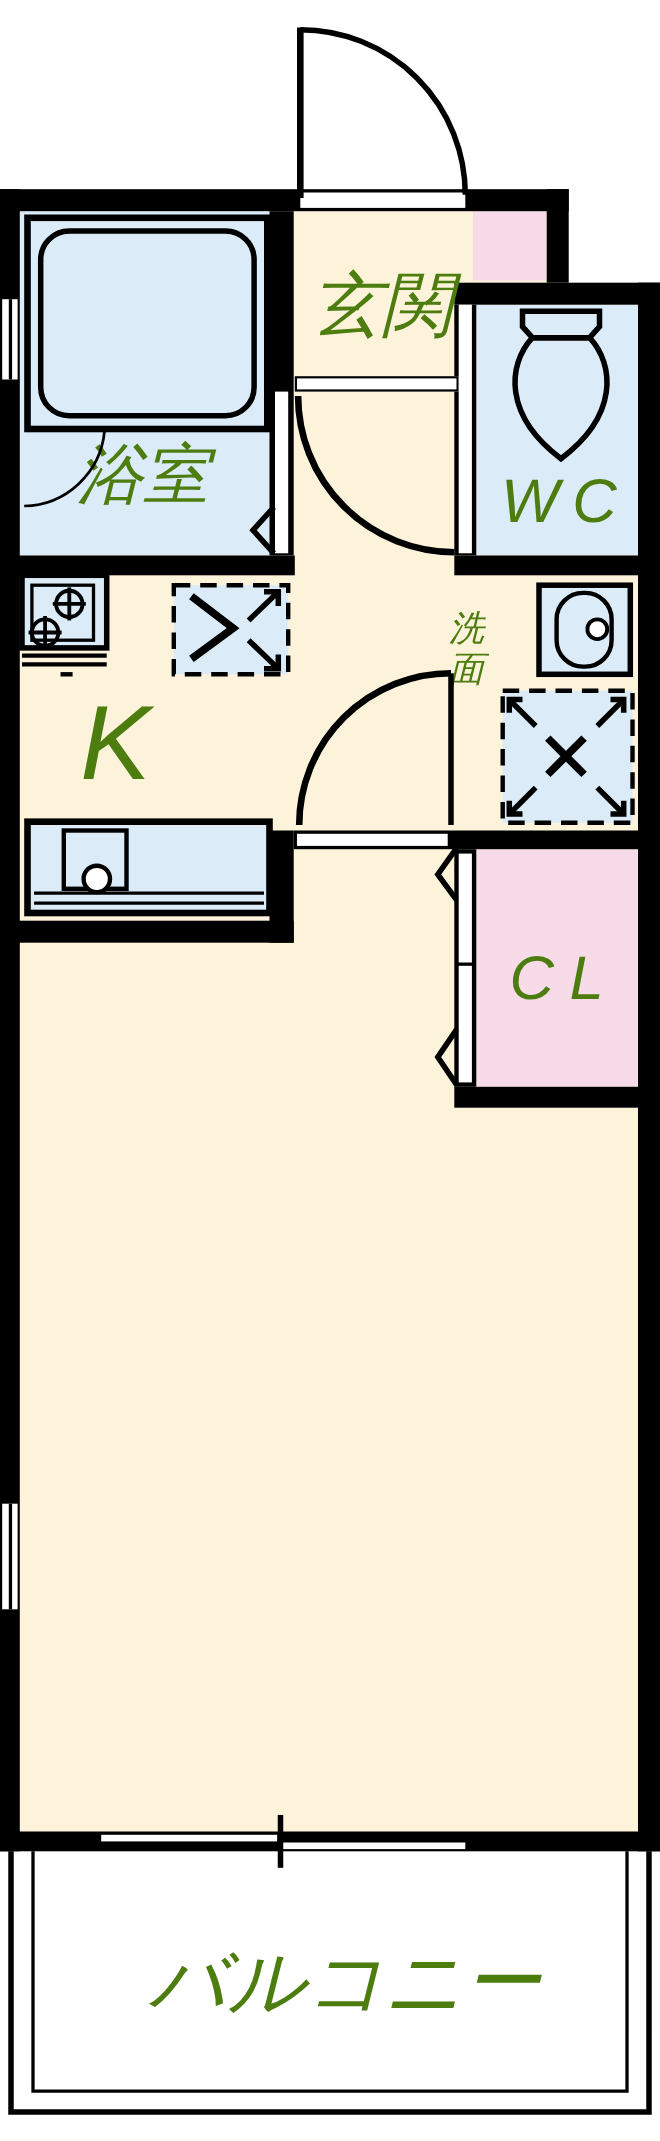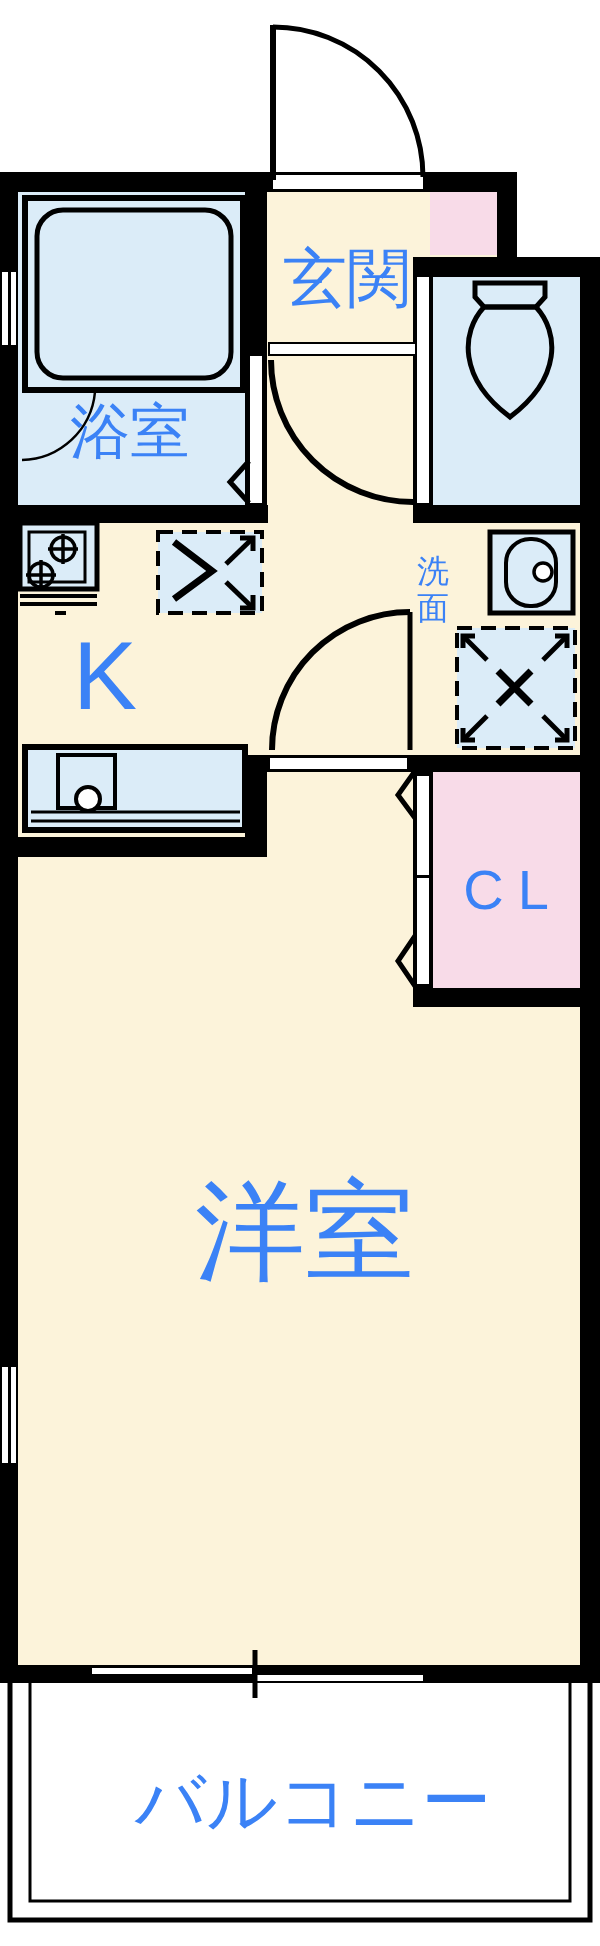--- a/index.html
+++ b/index.html
@@ -6,21 +6,21 @@
   .plan{position:relative;width:600px;height:1946px;background:#ffffff;overflow:hidden;
         font-family:"Liberation Sans","DejaVu Sans",sans-serif;color:#000;}
   .wall{position:absolute;background:#000;}
   .fill{position:absolute;}
   .cream{background:#FCF3DA;}
   .blue{background:#DBECF8;}
   .pink{background:#F8DBE8;}
   .white{background:#ffffff;}
   .doorstrip{position:absolute;background:#ffffff;}
   .label{position:absolute;transform:translate(-50%,-50%);white-space:nowrap;
-         font-weight:500;color:#3b82f6;text-align:center;}
+         font-weight:500;color:#4d7c0f;text-align:left;font-style:italic;}
   svg.overlay{position:absolute;left:0;top:0;pointer-events:none;}
 </style>
 </head>
 <body>
 
 <div class="plan">
 
   <div class="fill cream" style="left:0;top:172px;width:600px;height:1511px;"></div>
   <div class="fill white" style="left:517px;top:0;width:83px;height:257px;"></div>
 
@@ -56,24 +56,24 @@
   <div class="doorstrip" style="left:2px;top:272px;width:14px;height:73px;"></div>
   <div class="wall" style="left:7.5px;top:272px;width:3px;height:73px;"></div>
   <div class="doorstrip" style="left:2px;top:1367px;width:14px;height:96px;"></div>
   <div class="wall" style="left:7.5px;top:1367px;width:3px;height:96px;"></div>
 
   <div class="doorstrip" style="left:92px;top:1668px;width:160px;height:6px;"></div>
   <div class="doorstrip" style="left:256px;top:1675px;width:167px;height:6px;"></div>
 
   <div class="label" style="left:347px;top:278px;font-size:64px;">玄関</div>
   <div class="label" style="left:130px;top:432px;font-size:60px;">浴室</div>
+  <div class="label" style="left:514px;top:455px;font-size:56px;letter-spacing:12px;font-weight:400;">WC</div>
   <div class="label" style="left:105px;top:676px;font-size:96px;font-weight:400;">K</div>
   <div class="label" style="left:433px;top:590px;font-size:32px;width:50px;white-space:normal;line-height:1.15;word-break:break-all;">洗面</div>
   <div class="label" style="left:513px;top:889px;font-size:56px;letter-spacing:14px;font-weight:400;">CL</div>
-  <div class="label" style="left:305px;top:1232px;font-size:110px;">洋室</div>
   <div class="label" style="left:285px;top:1802px;font-size:70px;font-weight:400;margin-left:28px;">バルコニー</div>
 
   <svg class="overlay" width="600" height="1946" viewBox="0 0 600 1946" fill="none" stroke="#000">
 
     <g>
       <line x1="273" y1="25" x2="273" y2="180" stroke-width="6"></line>
       <path d="M 273 27 A 150 150 0 0 1 423 177" stroke-width="5"></path>
     </g>
 
     <g>

